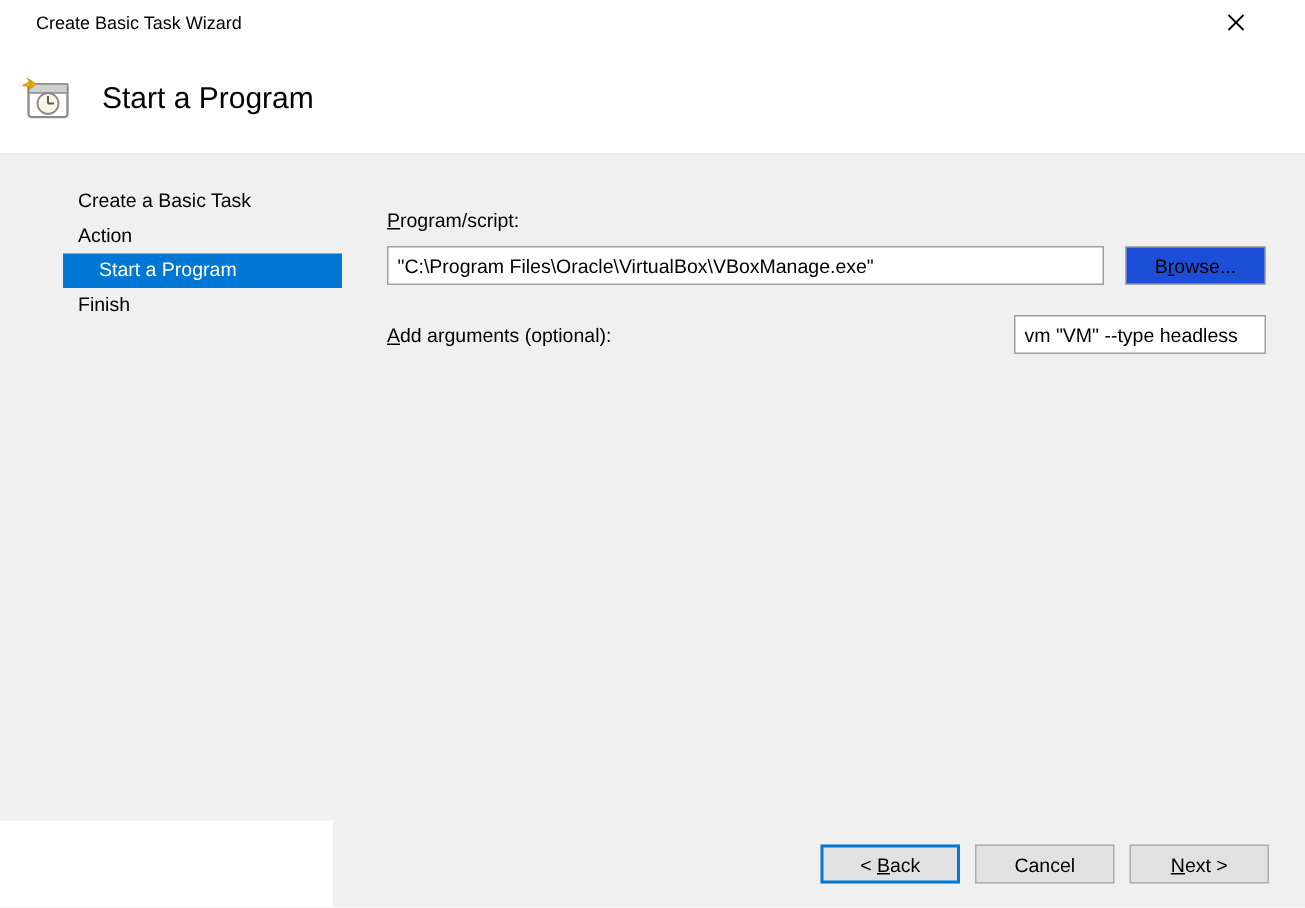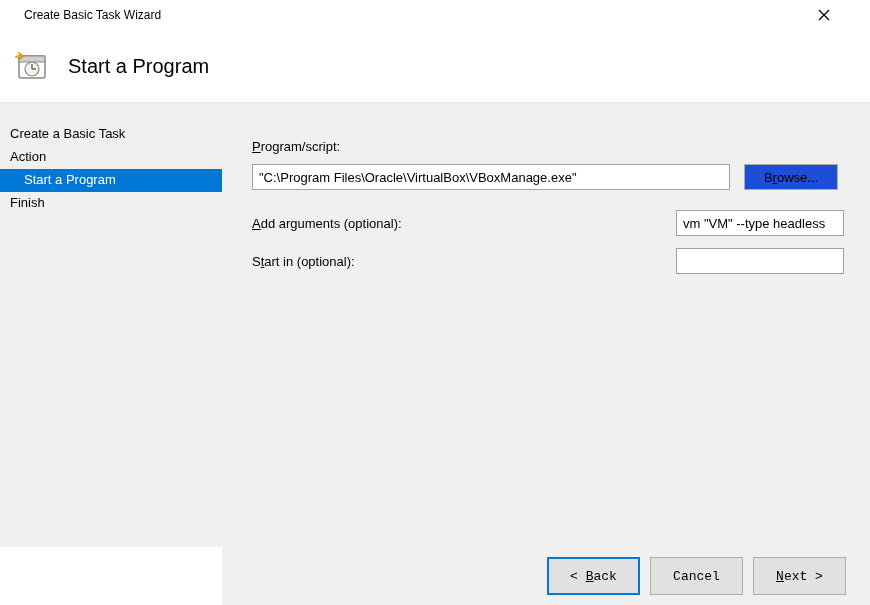--- a/index.html
+++ b/index.html
@@ -52,20 +52,21 @@
   }
   .content {
     display: flex;
     background: #f0f0f0;
     height: 445px;
     border-top: 1px solid #e8e8e8;
   }
   .sidebar {
     width: 222px;
     padding-top: 20px;
+    margin-left: 42px;
   }
   .sidebar-item {
     padding: 2px 10px 3px 10px;
     font-size: 13px;
     color: #000;
     line-height: 18px;
   }
   .sidebar-item.indent {
     padding-left: 24px;
   }
@@ -127,23 +128,23 @@
     height: 58px;
     display: flex;
     align-items: center;
     justify-content: flex-end;
     padding-right: 24px;
     gap: 10px;
     background: #f0f0f0;
   }
   .footer button {
     width: 93px;
-    height: 38px;
-    font-size: 13px;
-    font-family: Liberation Mono, monospace;
+    height: 26px;
+    font-size: 13px;
+    font-family: Liberation Sans, sans-serif;
     background: #e1e1e1;
     border: 1px solid #adadad;
     cursor: default;
   }
   .footer button.primary {
     background: #e1e1e1;
     border: 2px solid #0078d7;
   }
   .ul { text-decoration: underline; }
 </style>
@@ -189,24 +190,20 @@
     <div class="program-block">
       <input type="text" class="text-input program-input" value="&quot;C:\Program Files\Oracle\VirtualBox\VBoxManage.exe&quot;" style="">
       <button class="browse-btn"><span>B<span class="ul">r</span>owse...</span></button>
     </div>
 
     <div class="opt-row">
       <span class="row-label"><span class="ul">A</span>dd arguments (optional):</span>
       <input type="text" class="text-input opt-input" value="vm &quot;VM&quot; --type headless" style="">
     </div>
 
-    <div class="opt-row">
-      <span class="row-label">S<span class="ul">t</span>art in (optional):</span>
-      <input type="text" class="text-input opt-input" value="" style="">
-    </div>
   </div>
 </div>
 
 <div class="footer">
   <button class="primary">&lt; <span class="ul">B</span>ack</button>
   <button>Cancel</button>
   <button><span class="ul">N</span>ext &gt;</button>
 </div>
 
 </body></html>

